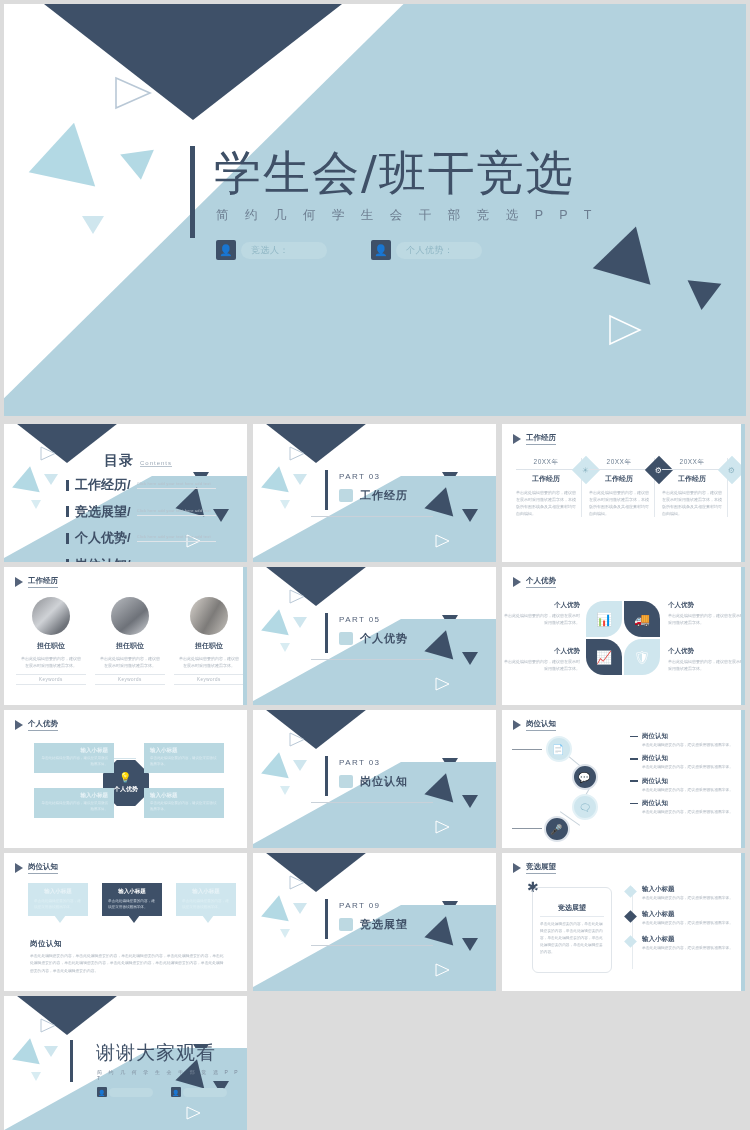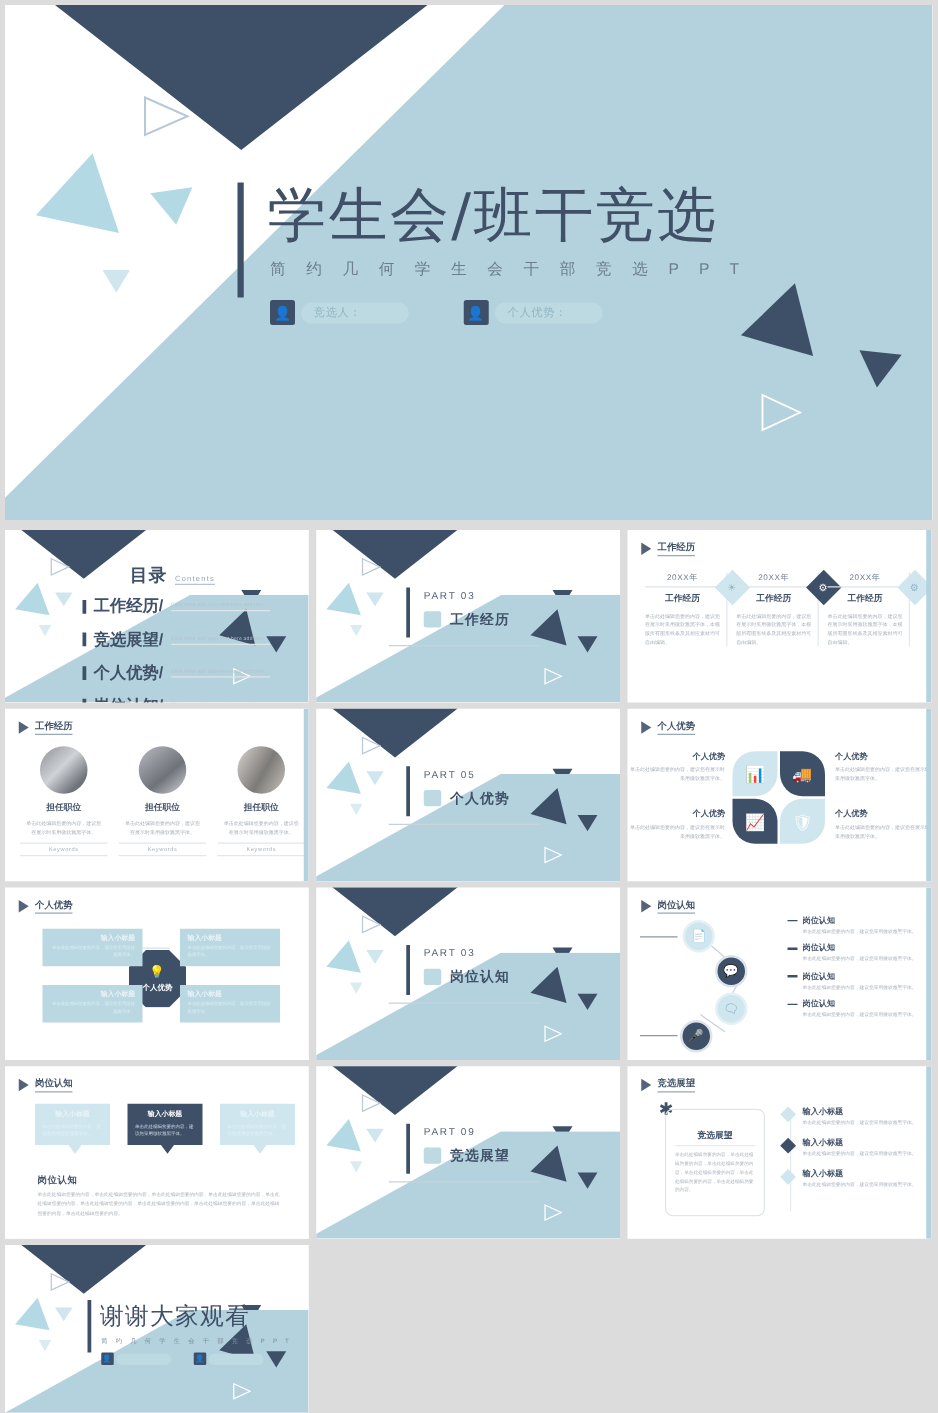--- a/index.html
+++ b/index.html
@@ -317,21 +317,21 @@
   .ol-line { position: absolute; left: 130px; top: 34px; width: 1px; height: 82px; background: #e6ebef; }
   .ol-list { position: absolute; left: 124px; top: 32px; }
   .ol-row { display: flex; gap: 7px; margin-bottom: 8px; }
   .ol-dia { width: 9px; height: 9px; transform: rotate(45deg); background: #cfe6ee; margin-top: 2px; flex: none; }
   .ol-dia.dark { background: #3e5068; }
   .ol-tx { width: 92px; }
   .ol-tx .t { font-size: 6.5px; color: #3f5067; font-weight: bold; }
   .ol-tx .d { font-size: 3.8px; color: #a9b2bc; line-height: 1.85; margin-top: 1px; }
 
   
-  .th-text { position: absolute; left: 66px; top: 44px; }
+  .th-text { position: absolute; left: 82px; top: 44px; }
   .th-bar { position: absolute; left: 66px; top: 44px; width: 2.5px; height: 42px; background: #3e5068; }
   .th-title { margin-left: 10px; font-size: 19px; color: #3f5067; letter-spacing: 1px; font-family: "DejaVu Sans", sans-serif; }
   .th-sub { margin-left: 11px; margin-top: 3px; font-size: 5px; letter-spacing: 2.6px; color: #7d8b9c; }
   .th-fields { margin-left: 11px; margin-top: 6px; display: flex; gap: 18px; }
   .th-ic { width: 10px; height: 10px; background: #3e5068; color: #fff; font-size: 6px; display: flex; align-items: center; justify-content: center; border-radius: 1px; }
   .th-pill { margin-left: 2px; height: 9px; width: 44px; background: #bdd9e2; border-radius: 5px; }
   .th-f { display: flex; align-items: center; }
 </style>
 </head>
 <body>

